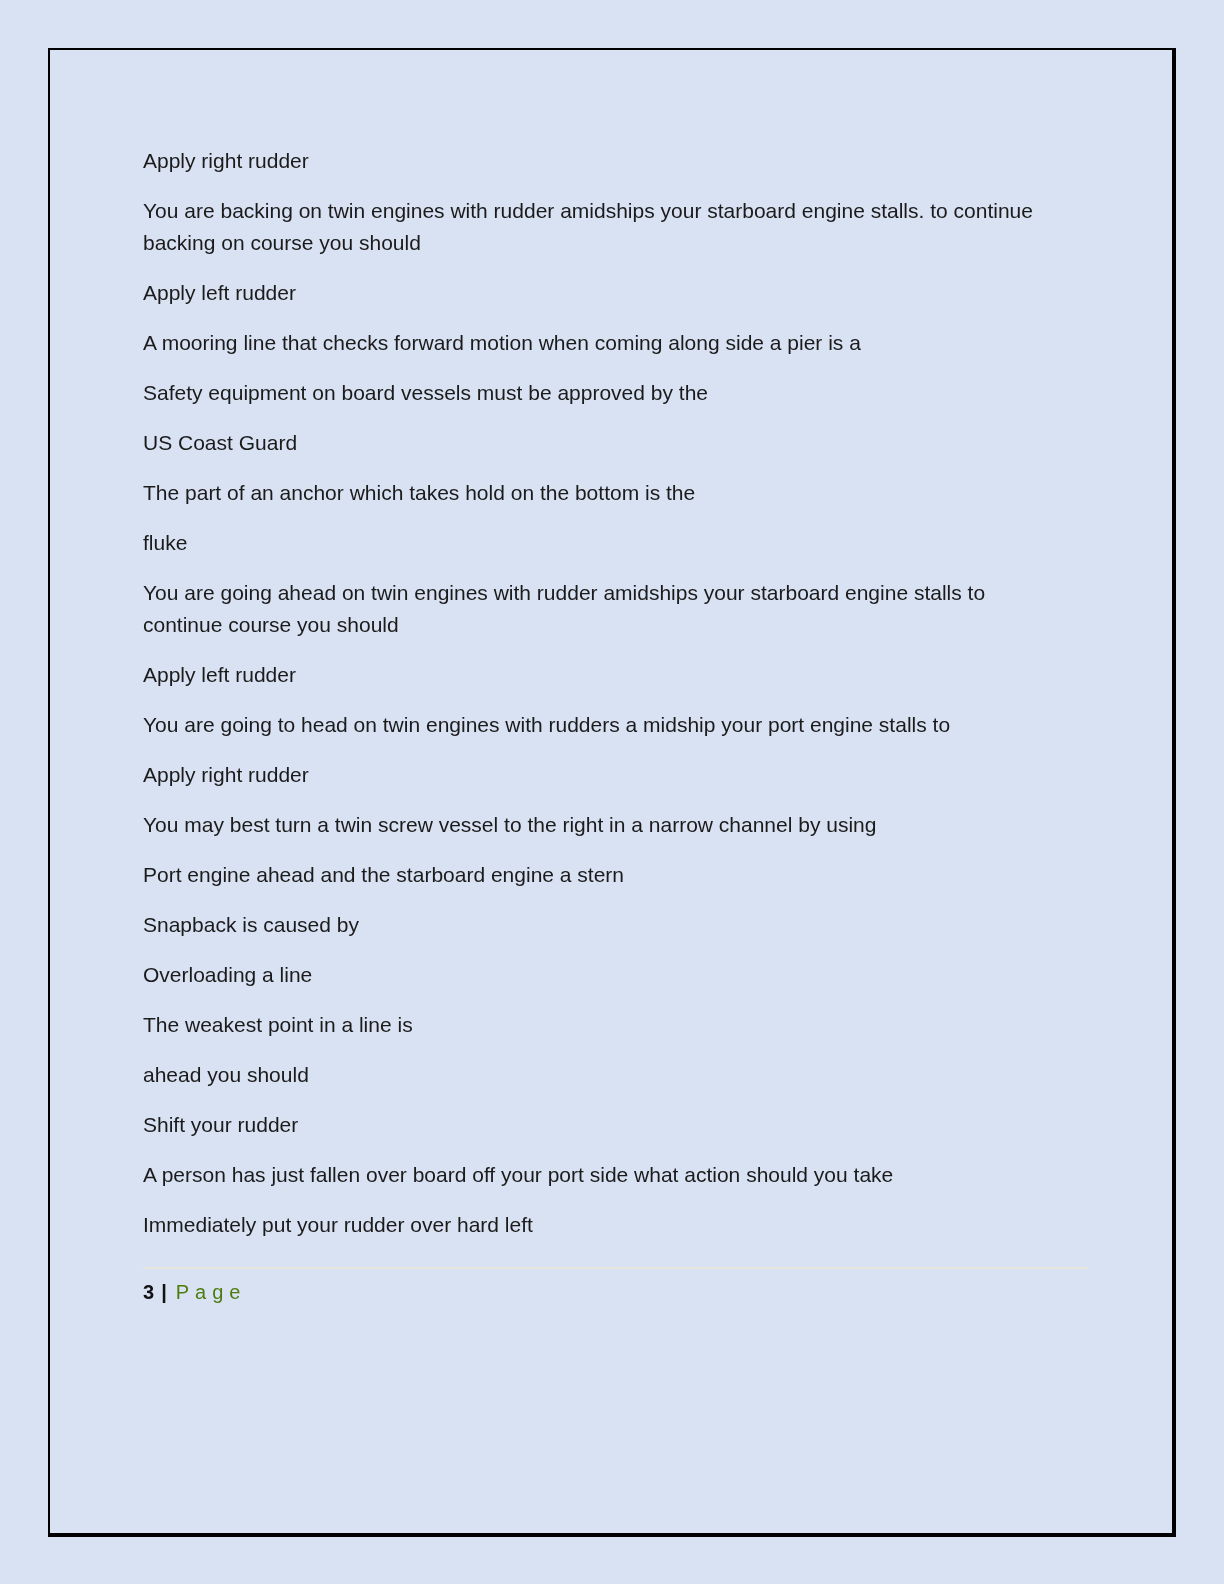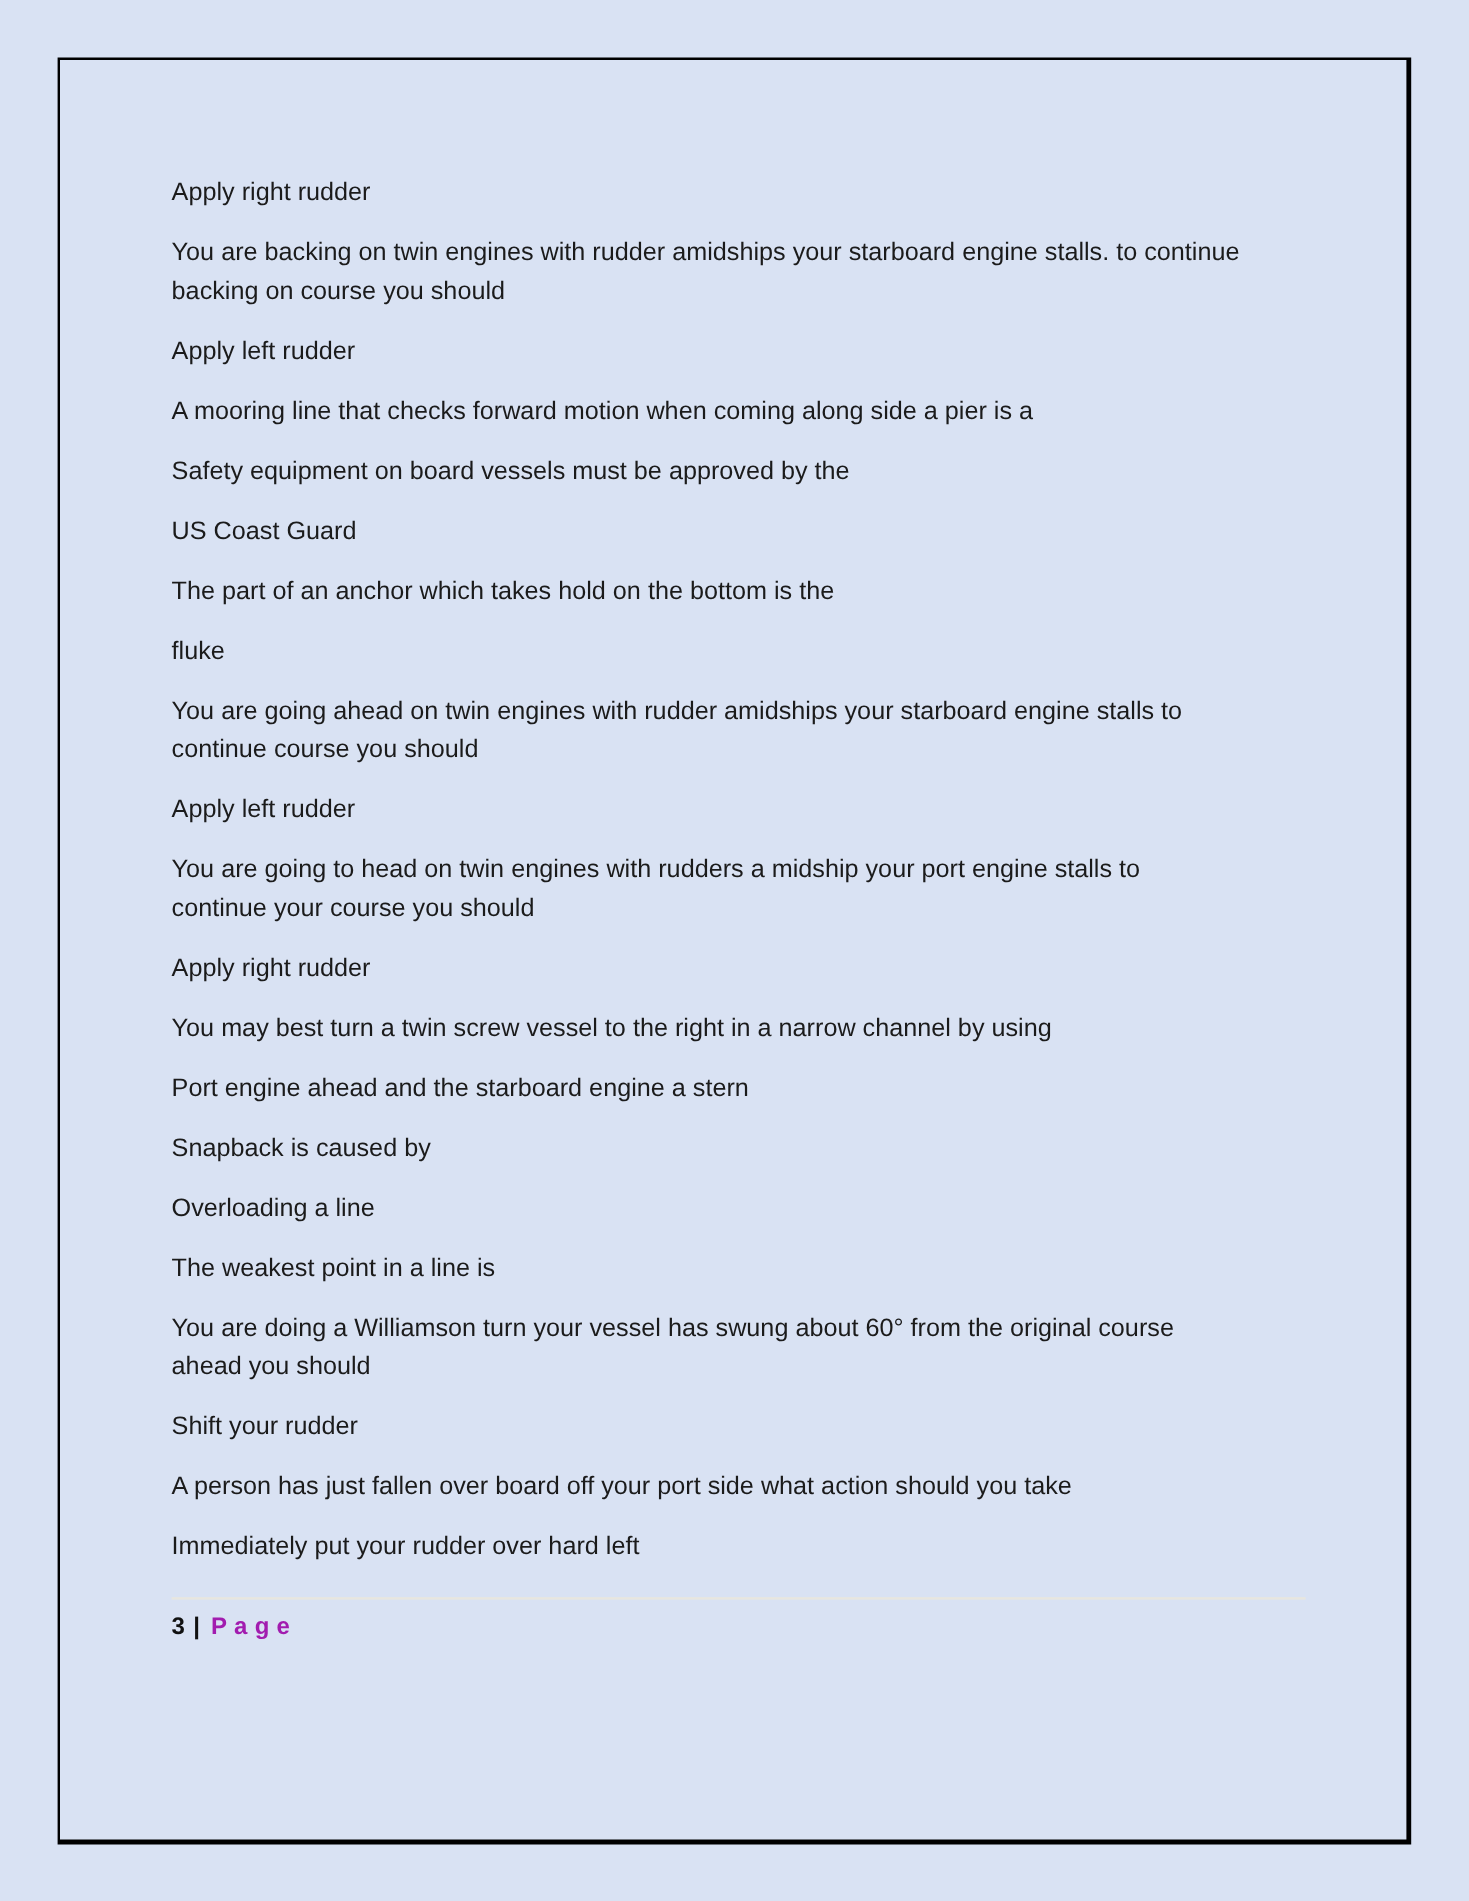--- a/index.html
+++ b/index.html
@@ -80,51 +80,49 @@
       </div>
       <div class="para">
         <div class="line">You are going ahead on twin engines with rudder amidships your starboard engine stalls to</div>
         <div class="line">continue course you should</div>
       </div>
       <div class="para">
         <div class="line">Apply left rudder</div>
       </div>
       <div class="para">
         <div class="line">You are going to head on twin engines with rudders a midship your port engine stalls to</div>
-        <div class="line">continue your course you should</div>
       </div>
       <div class="para">
         <div class="line">Apply right rudder</div>
       </div>
       <div class="para">
         <div class="line">You may best turn a twin screw vessel to the right in a narrow channel by using</div>
       </div>
       <div class="para">
         <div class="line">Port engine ahead and the starboard engine a stern</div>
       </div>
       <div class="para">
         <div class="line">Snapback is caused by</div>
       </div>
       <div class="para">
         <div class="line">Overloading a line</div>
       </div>
       <div class="para">
         <div class="line">The weakest point in a line is</div>
       </div>
       <div class="para">
-        <div class="line">You are doing a Williamson turn your vessel has swung about 60° from the original course</div>
         <div class="line">ahead you should</div>
       </div>
       <div class="para">
         <div class="line">Shift your rudder</div>
       </div>
       <div class="para">
         <div class="line">A person has just fallen over board off your port side what action should you take</div>
       </div>
       <div class="para">
         <div class="line">Immediately put your rudder over hard left</div>
       </div>
     </main>
 
   <div class="footer" style="border-top-color: rgb(232, 230, 223);">
-    <span class="page-num">3</span><span class="sep">|</span><span class="page-label" style="color: #a21caf; font-weight: bold;">Page</span>
+    <span class="page-num">3</span><span class="sep">|</span><span class="page-label" style="color: #4d7c0f;">Page</span>
   </div>
 </div>
 
 </body></html>

